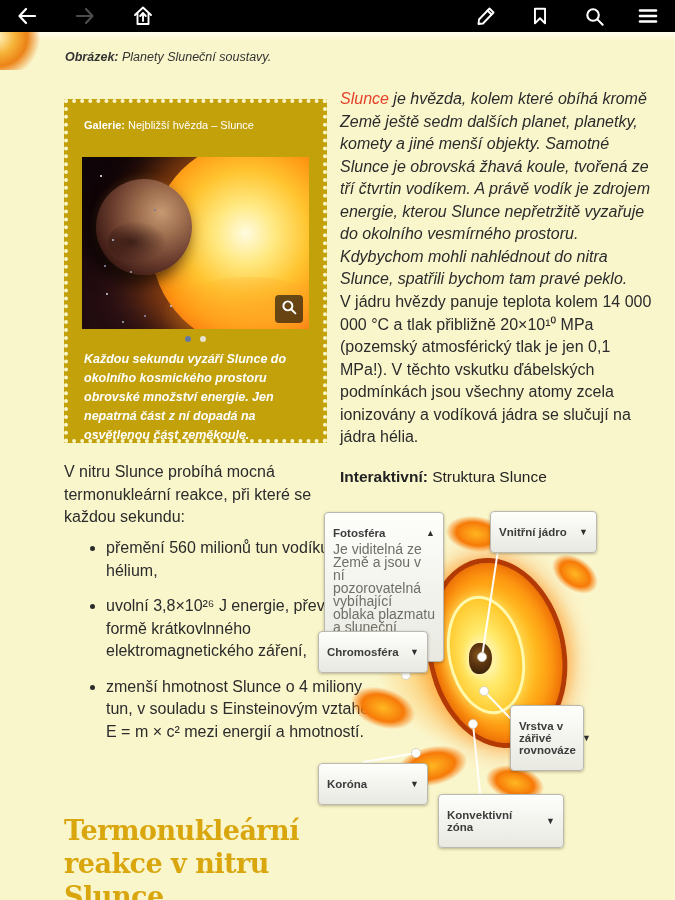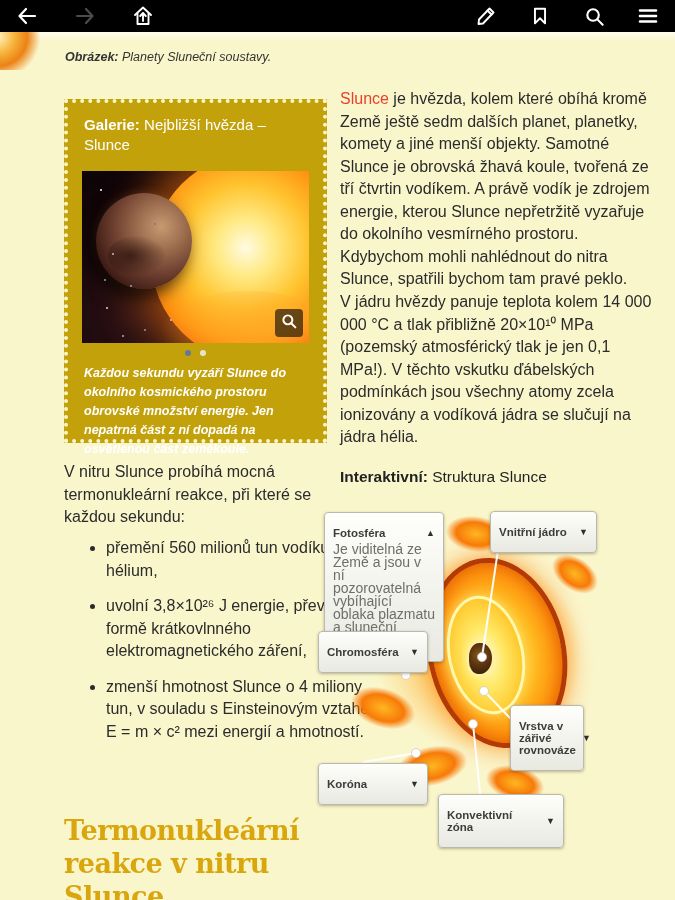--- a/index.html
+++ b/index.html
@@ -25,21 +25,21 @@
     background:radial-gradient(circle at -6% 12%, #fde8a8 6%, #f6b43a 30%, #ec8216 52%, rgba(236,130,22,0) 75%);}
   .txt{color:#2b2b2b;font-size:16px;line-height:22.5px;}
   
   .fig-caption{position:absolute;left:65px;top:18px;font-size:12.5px;font-style:italic;color:#333;}
   .fig-caption b{font-weight:bold;}
   
   .gallery{
     position:absolute;left:64px;top:67px;width:263px;height:344px;box-sizing:border-box;
     background:#C3A10B;border:4px dotted #FAF6CC;padding:10px 14px;
   }
-  .gallery-title{color:#fff;font-size:15px;line-height:20px;margin:2px 2px 16px 2px;}
+  .gallery-title{color:#fff;font-size:11px;line-height:20px;margin:2px 2px 22px 2px;}
   .gallery-title b{font-weight:bold;}
   .photo{position:relative;width:227px;height:172px;margin:0 auto;overflow:hidden;
     background:radial-gradient(circle at 20% 85%, #2a1015 0%, #120508 45%, #05030a 100%);}
   .photo .sun{position:absolute;right:-52px;top:-18px;width:210px;height:210px;border-radius:50%;
     background:radial-gradient(circle at 45% 45%, #fffbe0 0%, #ffe982 18%, #ffc531 38%, #ff9612 58%, #f25b0c 76%, #aa2a05 90%, rgba(90,15,0,0) 100%);
     box-shadow:0 0 40px 18px rgba(255,120,20,0.55);}
   .photo .sun-flare{position:absolute;right:-30px;top:120px;width:180px;height:90px;border-radius:50%;
     background:radial-gradient(ellipse at 60% 40%, rgba(255,170,40,.7), rgba(200,60,10,0) 70%);}
   .photo .planet{position:absolute;left:14px;top:22px;width:96px;height:96px;border-radius:50%;
     background:radial-gradient(circle at 68% 35%, #c89a72 0%, #9a6a4c 28%, #6e4030 52%, #3c1a14 78%, #1e0b0a 100%);
@@ -50,21 +50,21 @@
     box-shadow:6px 118px 0 #cfd6e8, 30px 96px 0 #9aa4bf, 12px 64px 0 #b8c0d6, 44px 140px 0 #8b95af,
                70px 130px 0 #c2c9dd, 22px 146px 0 #aab2c8, 54px 34px 0 #707a95, 4px 90px 0 #939cb6;}
   .zoom-btn{position:absolute;right:6px;bottom:6px;width:28px;height:28px;border-radius:4px;
     background:rgba(10,10,10,.62);display:flex;align-items:center;justify-content:center;cursor:pointer;}
   .dots{display:flex;justify-content:center;gap:9px;margin:7px 0 8px 0;}
   .dot{width:6px;height:6px;border-radius:50%;}
   .dot.active{background:#64789e;}
   .dot.idle{background:#e6e2cf;}
   .gallery-caption{color:#fff;font-size:12.5px;font-weight:bold;font-style:italic;line-height:19px;margin:0 2px;}
   
-  .p1{position:absolute;left:340px;top:56px;width:314px;}
+  .p1{position:absolute;left:340px;top:56px;width:314px;font-style:italic;}
   .p1 .link{color:#E4432C;}
   .p2{position:absolute;left:340px;top:259px;width:314px;}
   
   .p3{position:absolute;left:64px;top:429px;width:276px;}
   .bullets{position:absolute;left:64px;top:505px;width:286px;margin:0;padding:0 0 0 42px;}
   .bullets li{margin-bottom:13px;}
   
   .inter-title{position:absolute;left:340px;top:436px;font-size:15.5px;color:#222;}
   .inter-title b{font-weight:bold;}
   .interactive{position:absolute;left:330px;top:463px;width:345px;height:335px;}

